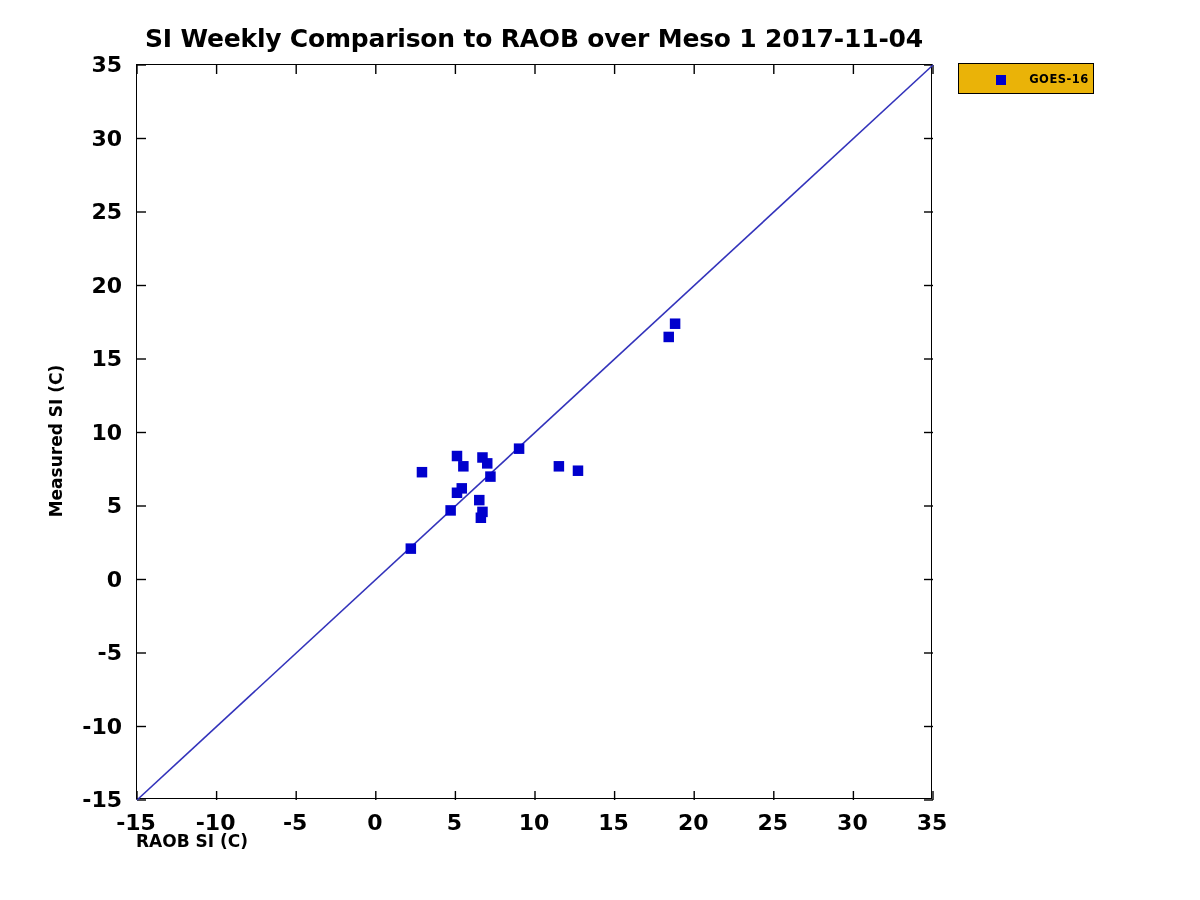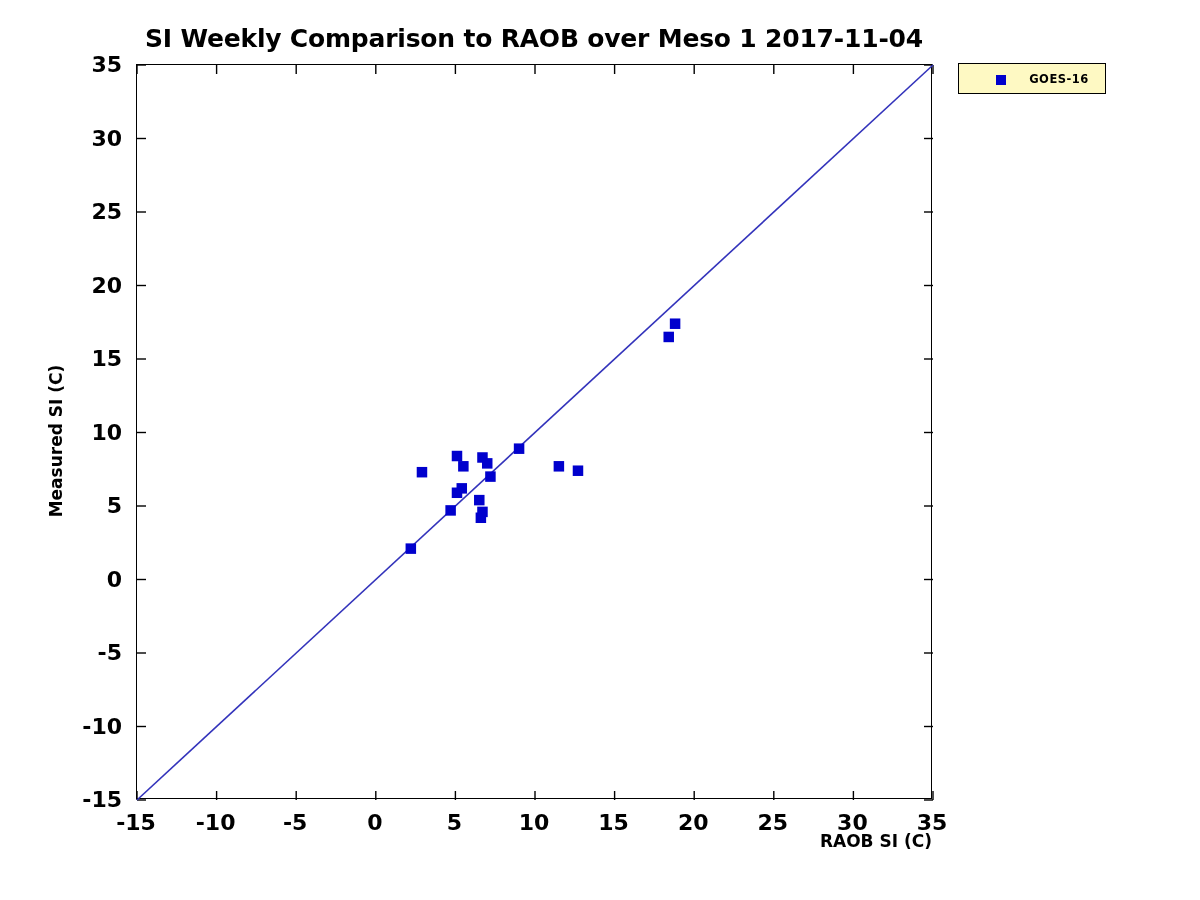--- a/index.html
+++ b/index.html
@@ -74,21 +74,21 @@
     text-align: center;
     transform: translateX(-50%);
   }
 
   
   #xaxis-title {
     position: absolute;
     left: 136px;
     top: 831px;
     width: 796px;
-    text-align: right;
+    text-align: left;
     font-size: 17px;
     font-weight: bold;
     color: #000000;
   }
   #yaxis-title {
     position: absolute;
     left: -34px;
     top: 431px;
     width: 180px;
     text-align: center;
@@ -106,24 +106,24 @@
     font-weight: bold;
     color: #000000;
     white-space: nowrap;
   }
 
   
   #legend {
     position: absolute;
     left: 958px;
     top: 63px;
-    width: 148px;
+    width: 136px;
     height: 31px;
     border: 1.2px solid #000000;
-    background: #fef9c3;
+    background: #eab308;
     box-sizing: border-box;
   }
   #legend-marker {
     position: absolute;
     left: 37px;
     top: 11px;
     width: 10px;
     height: 10px;
     background: #0000cd;
   }

